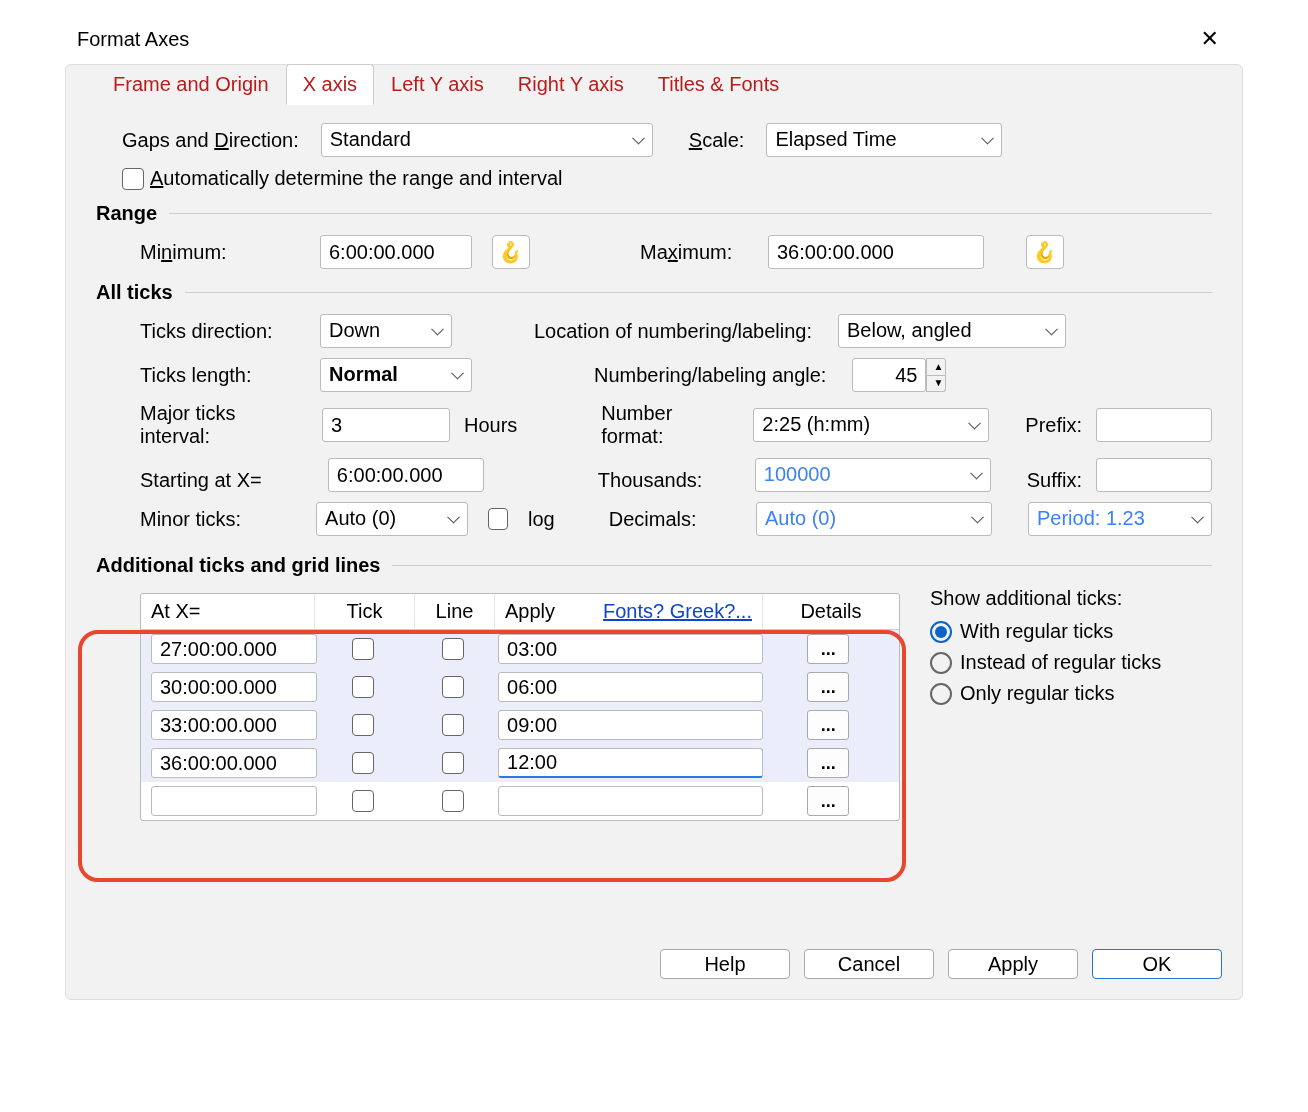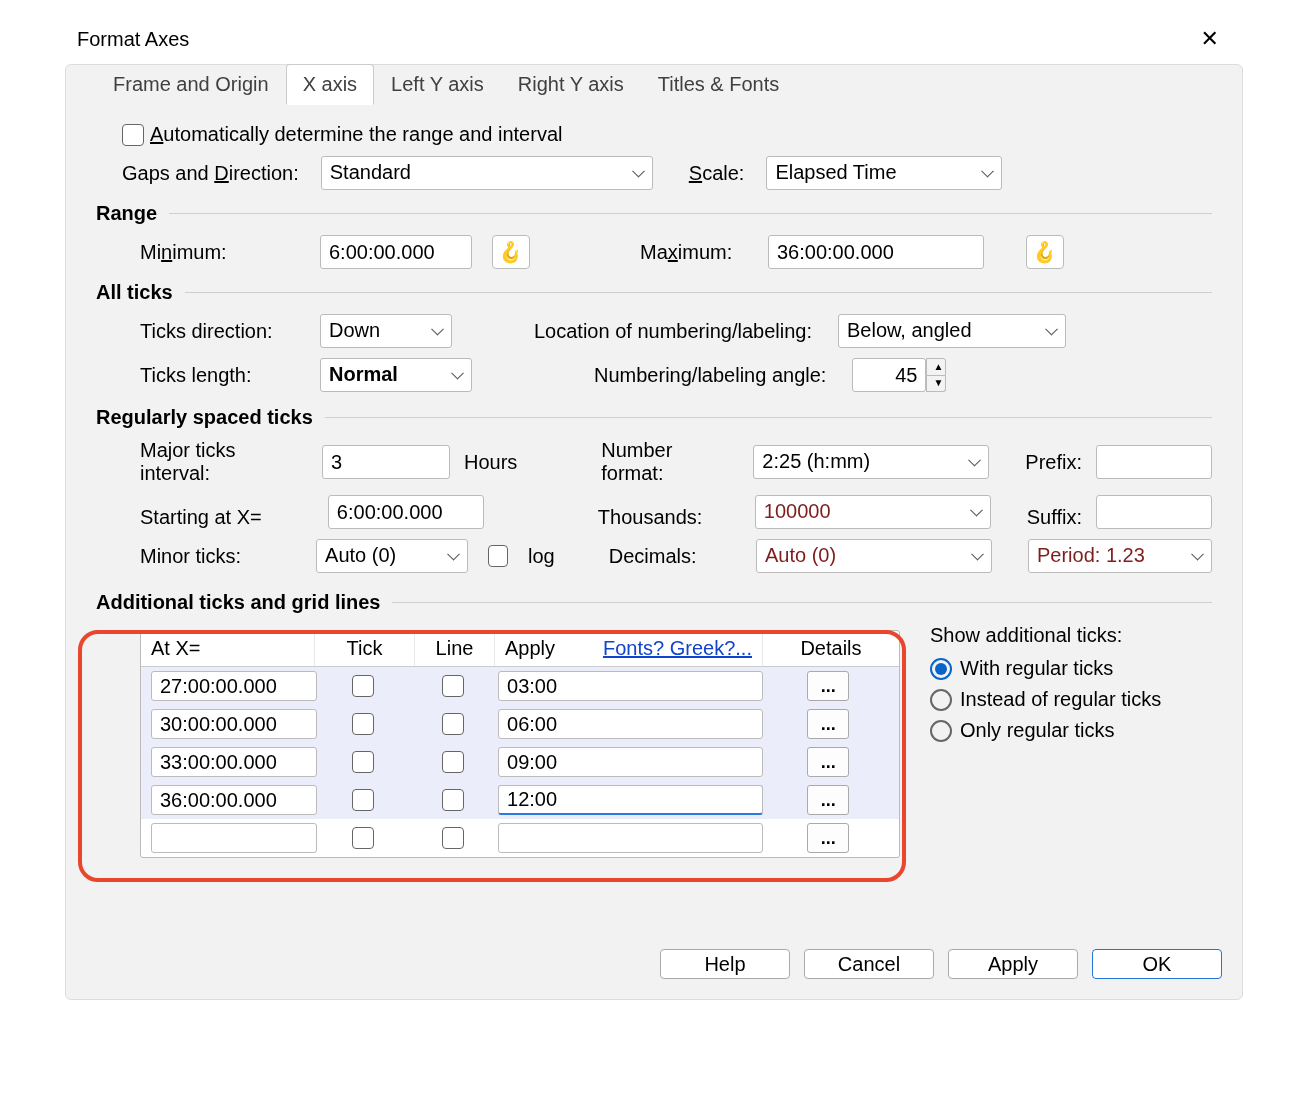--- a/index.html
+++ b/index.html
@@ -5,21 +5,21 @@
 * { box-sizing: border-box; font-family: -apple-system, "Segoe UI", Arial, sans-serif; }
 body { margin: 0; background: #fff; width: 1308px; height: 1112px; }
 .window { width: 1190px; height: 1010px; margin: 10px auto; background: #fff; }
 .titlebar { display: flex; align-items: center; justify-content: space-between; padding: 14px 22px 10px 18px; }
 .titlebar h1 { font-size: 20px; font-weight: 400; margin: 0; }
 .close-x { font-size: 22px; line-height: 1; cursor: pointer; padding: 4px 8px; }
 
 .panel { background: #f2f2f2; border: 1px solid #ddd; border-radius: 6px; margin: 0 6px; padding: 0 30px 24px 30px; height: 936px; position: relative; }
 
 .tabs { display: flex; gap: 0; margin: -1px 0 18px 0; }
-.tab { padding: 8px 16px; font-size: 20px; background: transparent; border: 1px solid transparent; cursor: pointer; color: #404040; }
+.tab { padding: 8px 16px; font-size: 20px; background: transparent; border: 1px solid transparent; cursor: pointer; color: #b91c1c; }
 .tab.active { background: #fff; border: 1px solid #ccc; border-bottom: 1px solid #fff; border-radius: 4px 4px 0 0; }
 
 .row { display: flex; align-items: center; margin-bottom: 10px; }
 .lbl { font-size: 20px; }
 .lbl .u { text-decoration: underline; }
 
 .select, input[type=text], .numspin { background: #fff; border: 1px solid #bbb; border-radius: 3px; font-size: 20px; padding: 4px 8px; height: 34px; }
 .select { appearance: none; position: relative; padding-right: 28px; }
 .sel-wrap { position: relative; display: inline-block; }
 .sel-wrap::after { content: ""; position: absolute; right: 10px; top: 50%; width: 8px; height: 8px; border-right: 1.5px solid #555; border-bottom: 1.5px solid #555; transform: translateY(-70%) rotate(45deg); pointer-events: none; }
@@ -32,21 +32,21 @@
 
 .hook-btn { width: 38px; height: 34px; border: 1px solid #bbb; border-radius: 4px; background: #fff; display: flex; align-items: center; justify-content: center; cursor: pointer; font-size: 20px; }
 
 .numspin-wrap { display: flex; align-items: stretch; }
 .numspin { width: 74px; text-align: right; border-radius: 3px 0 0 3px; }
 .spin { width: 20px; display: flex; flex-direction: column; }
 .spin button { flex: 1; border: 1px solid #bbb; background: #f3f3f3; font-size: 10px; line-height: 1; cursor: pointer; }
 .spin button:first-child { border-radius: 0 3px 0 0; }
 .spin button:last-child { border-radius: 0 0 3px 0; border-top: none; }
 
-.input-disabled { color: #7f1d1d; }
+.input-disabled { color: #3b82f6; }
 
 .highlight-box { position: absolute; border: 4px solid #e8472d; border-radius: 20px; pointer-events: none; }
 
 .tick-table { width: 760px; border: 1px solid #bbb; border-radius: 3px; background: #fff; margin-top: 6px; }
 .tick-head { display: flex; border-bottom: 1px solid #ccc; }
 .th { padding: 6px 10px; font-size: 20px; border-right: 1px solid #e6e6e6; }
 .tick-rows .tr { display: flex; align-items: center; padding: 4px 6px; }
 .tick-rows .tr.odd { background: #ebedfa; }
 .tick-rows .tr .cell { display: flex; justify-content: center; align-items: center; }
 .tick-rows input[type=text] { width: 100%; height: 30px; }
@@ -78,34 +78,34 @@
 
   <div class="panel">
     <div class="tabs">
       <div class="tab">Frame and Origin</div>
       <div class="tab active">X axis</div>
       <div class="tab">Left Y axis</div>
       <div class="tab">Right Y axis</div>
       <div class="tab">Titles &amp; Fonts</div>
     </div>
 
+    <div class="row" style="gap:22px; padding-left:26px;">
+      <span class="lbl">Gaps and <span class="u">D</span>irection:</span>
+      <span class="sel-wrap">
+          <div class="select" style="width:332px;">Standard</div>
+        </span>
+      <span class="lbl" style="margin-left:14px;"><span class="u">S</span>cale:</span>
+      <span class="sel-wrap">
+          <div class="select" style="width:236px;">Elapsed Time</div>
+        </span>
+    </div>
+
     <div class="row" style="padding-left:26px; margin-top:6px;">
       <span class="chk"></span>
       <span class="lbl"><span class="u">A</span>utomatically determine the range and interval</span>
-    </div>
-
-    <div class="row" style="gap:22px; padding-left:26px;">
-      <span class="lbl">Gaps and <span class="u">D</span>irection:</span>
-      <span class="sel-wrap">
-          <div class="select" style="width:332px;">Standard</div>
-        </span>
-      <span class="lbl" style="margin-left:14px;"><span class="u">S</span>cale:</span>
-      <span class="sel-wrap">
-          <div class="select" style="width:236px;">Elapsed Time</div>
-        </span>
     </div>
 
     <div class="section-line">
         <span class="title">Range</span>
         <span class="hr"></span>
       </div>
     <div class="row" style="padding-left:44px; gap:20px;">
       <span class="lbl" style="width:160px;">Mi<span class="u">n</span>imum:</span>
       <input type="text" style="width: 152px;" value="6:00:00.000">
       <div class="hook-btn">
@@ -140,24 +140,20 @@
       <span class="lbl" style="margin-left:102px;">Numbering/labeling angle:</span>
       <div class="numspin-wrap" style="margin-left:6px;">
         <input class="numspin" type="text" value="45" style="">
         <div class="spin">
           <button>▲</button>
           <button>▼</button>
         </div>
       </div>
     </div>
 
-    <div class="section-line" style="margin-top:14px;">
-        <span class="title">Regularly spaced ticks</span>
-        <span class="hr"></span>
-      </div>
     <div class="row" style="padding-left:44px; gap:14px;">
       <span class="lbl" style="width:180px;">Major ticks interval:</span>
       <input type="text" style="width: 128px;" value="3">
       <span class="lbl" style="width:70px;">Hours</span>
       <span class="lbl" style="margin-left:58px; width:148px;">Number format:</span>
       <span class="sel-wrap">
           <div class="select" style="width:236px;">2:25 (h:mm)</div>
         </span>
       <span class="lbl" style="margin-left:22px;">Prefix:</span>
       <input type="text" style="width: 116px;" value="">

